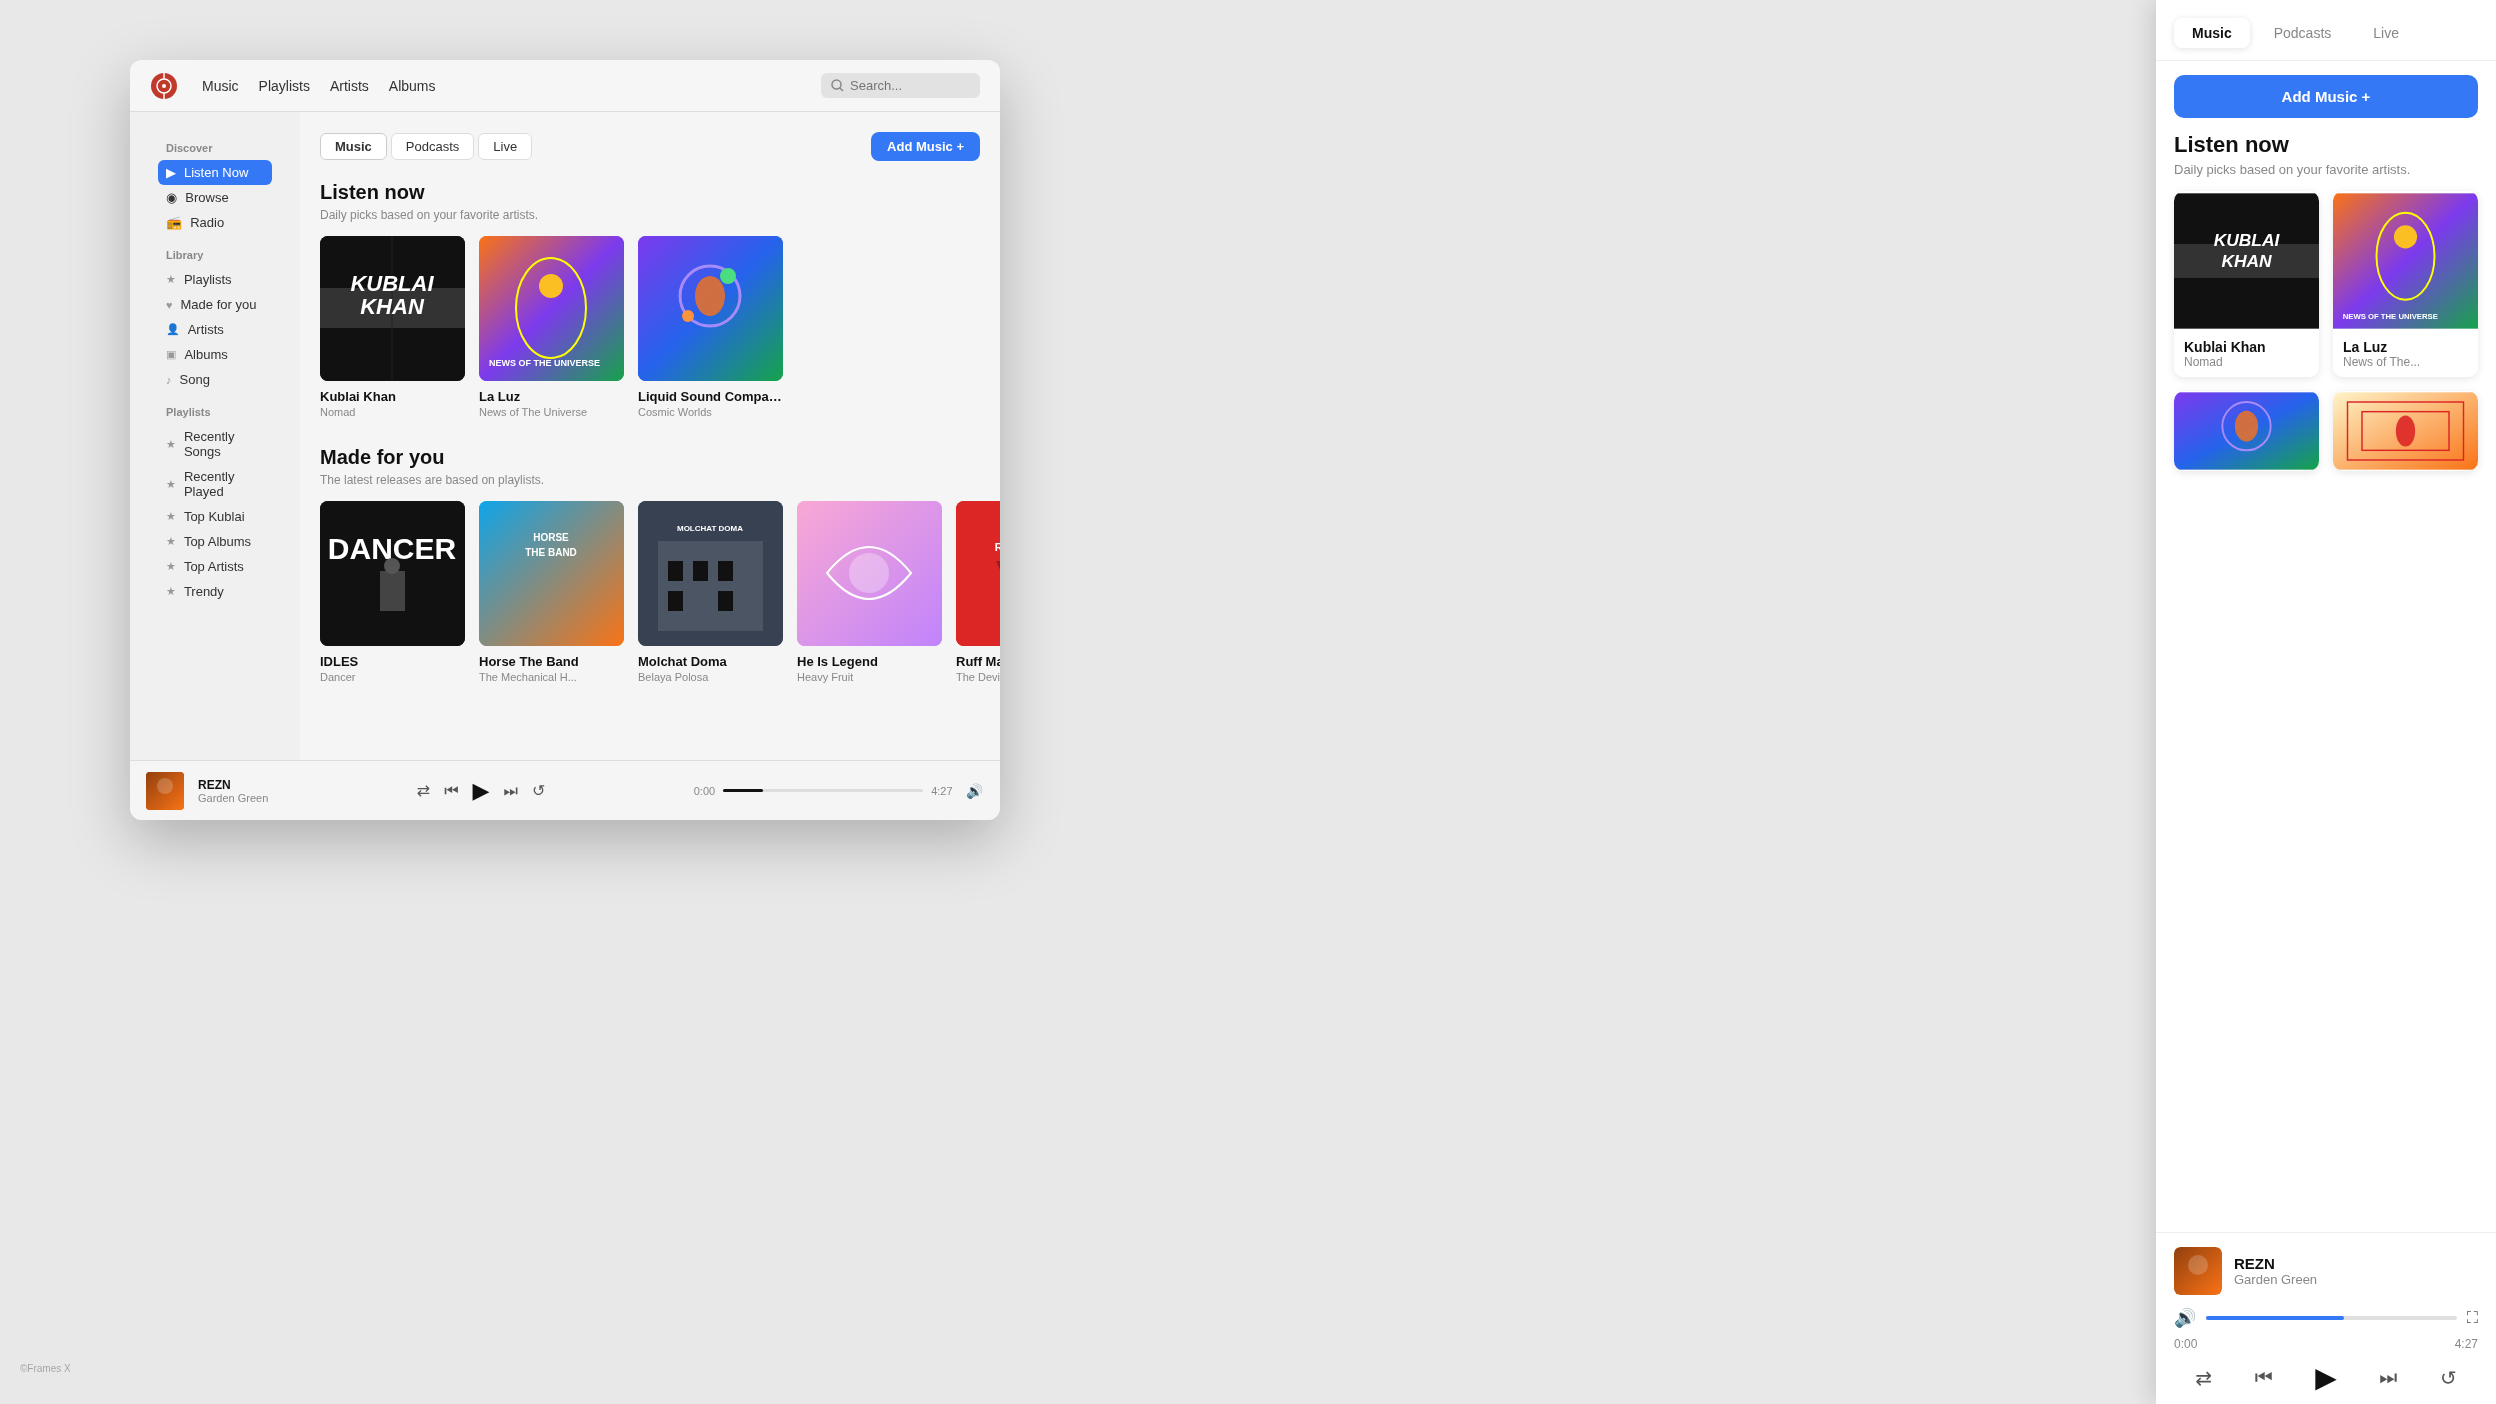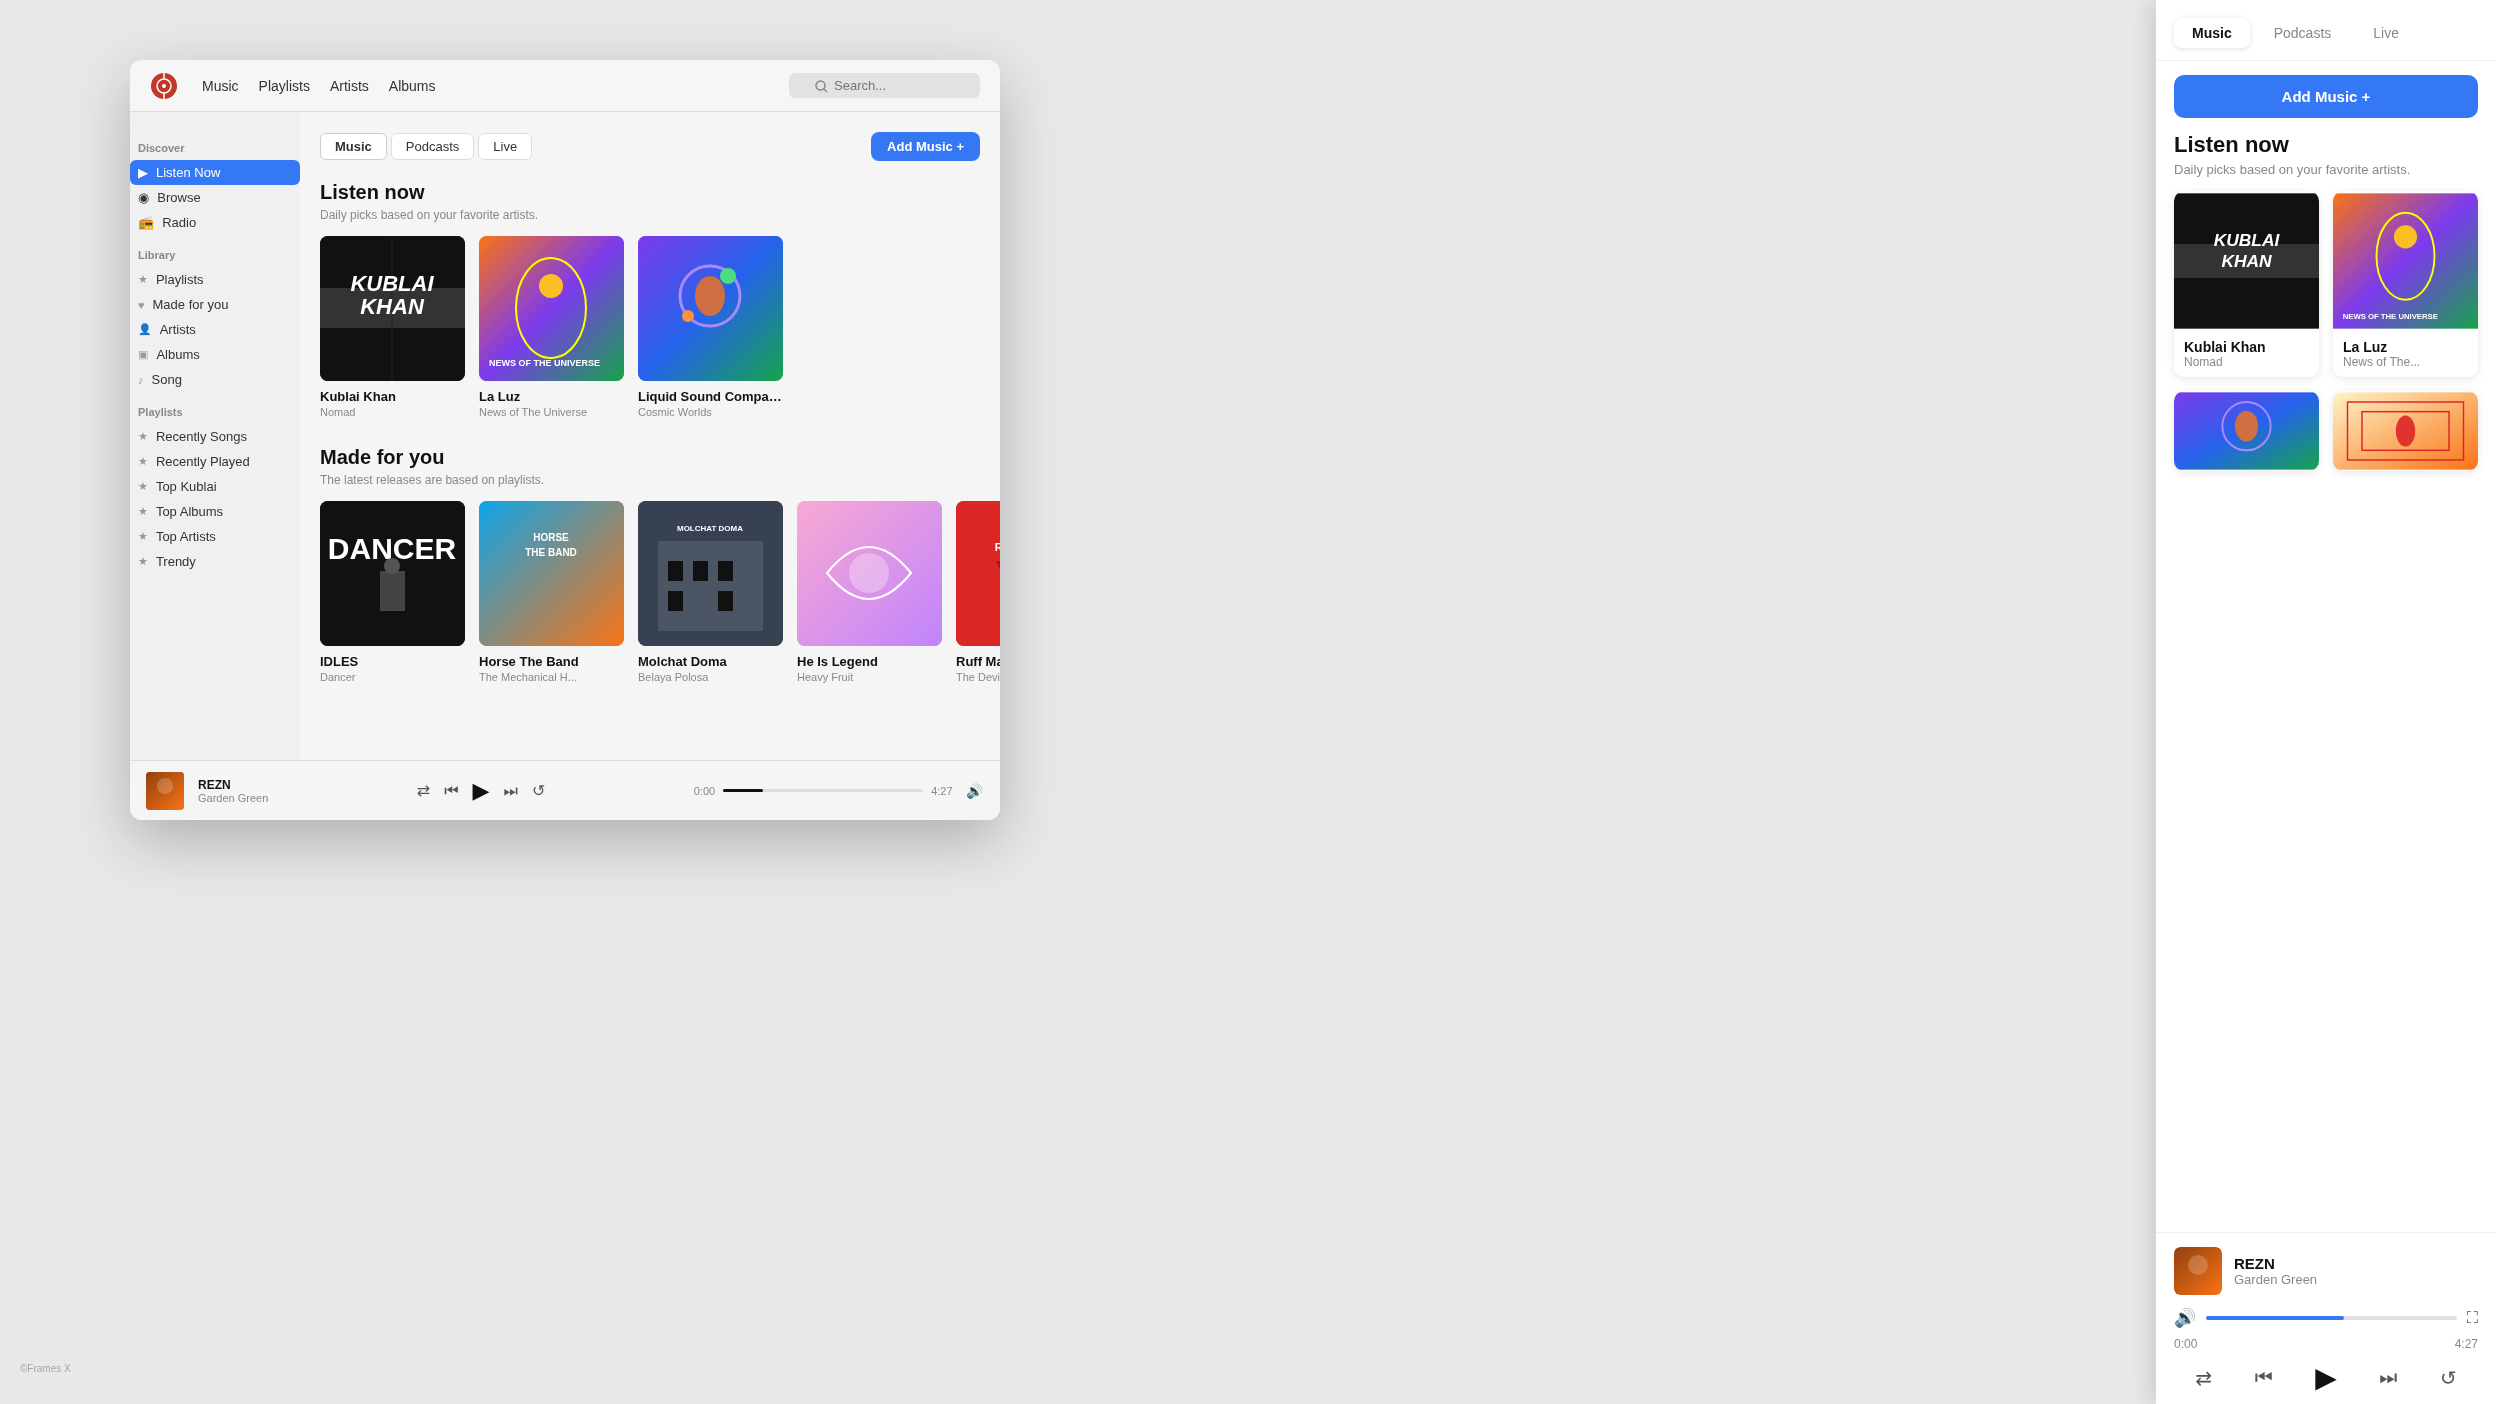--- a/index.html
+++ b/index.html
@@ -50,24 +50,24 @@
     .nav-link {
       font-size: 14px;
       font-weight: 500;
       color: #333;
       cursor: pointer;
       text-decoration: none;
     }
     .search-bar {
       margin-left: auto;
       display: flex;
-      align-items: flex-end;
+      align-items: center;
       background: rgba(0,0,0,0.08);
       border-radius: 6px;
-      padding: 5px 26px;
+      padding: 5px 10px;
       gap: 6px;
     }
     .search-bar input {
       border: none;
       background: transparent;
       outline: none;
       font-size: 13px;
       color: #333;
       width: 120px;
     }
@@ -77,21 +77,21 @@
       display: flex;
       flex: 1;
       overflow: hidden;
     }
 
     
     .sidebar {
       width: 170px;
       flex-shrink: 0;
       background: #f0f0f0;
-      padding: 16px 0;
+      padding: 16px 28px;
       overflow-y: auto;
     }
     .sidebar-section-title {
       font-size: 11px;
       font-weight: 600;
       color: #888;
       margin-bottom: 6px;
       margin-top: 14px;
       padding-left: 8px;
     }

